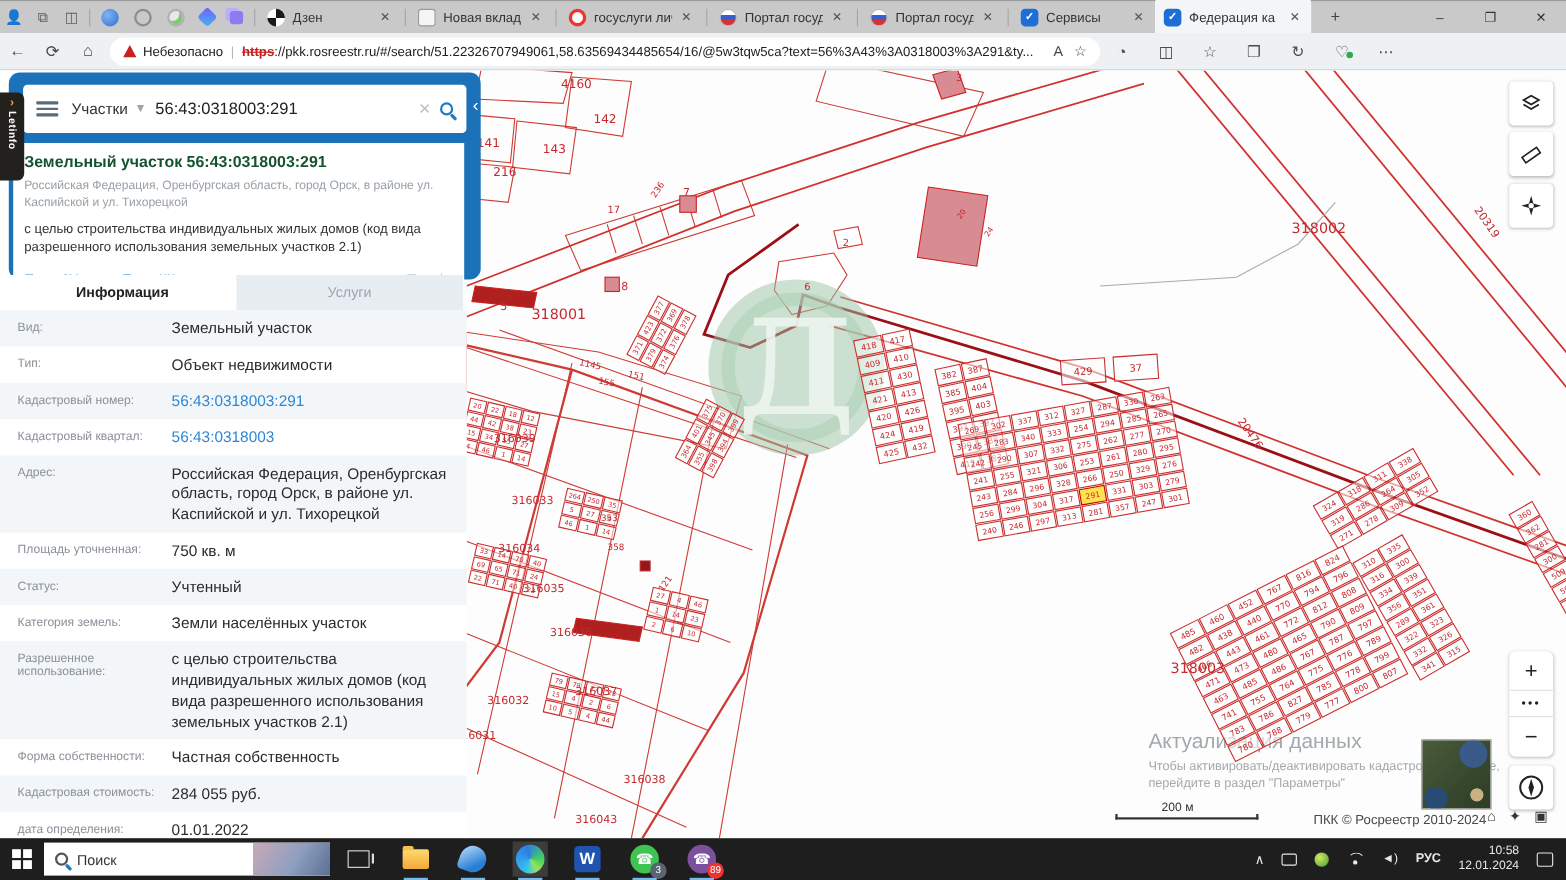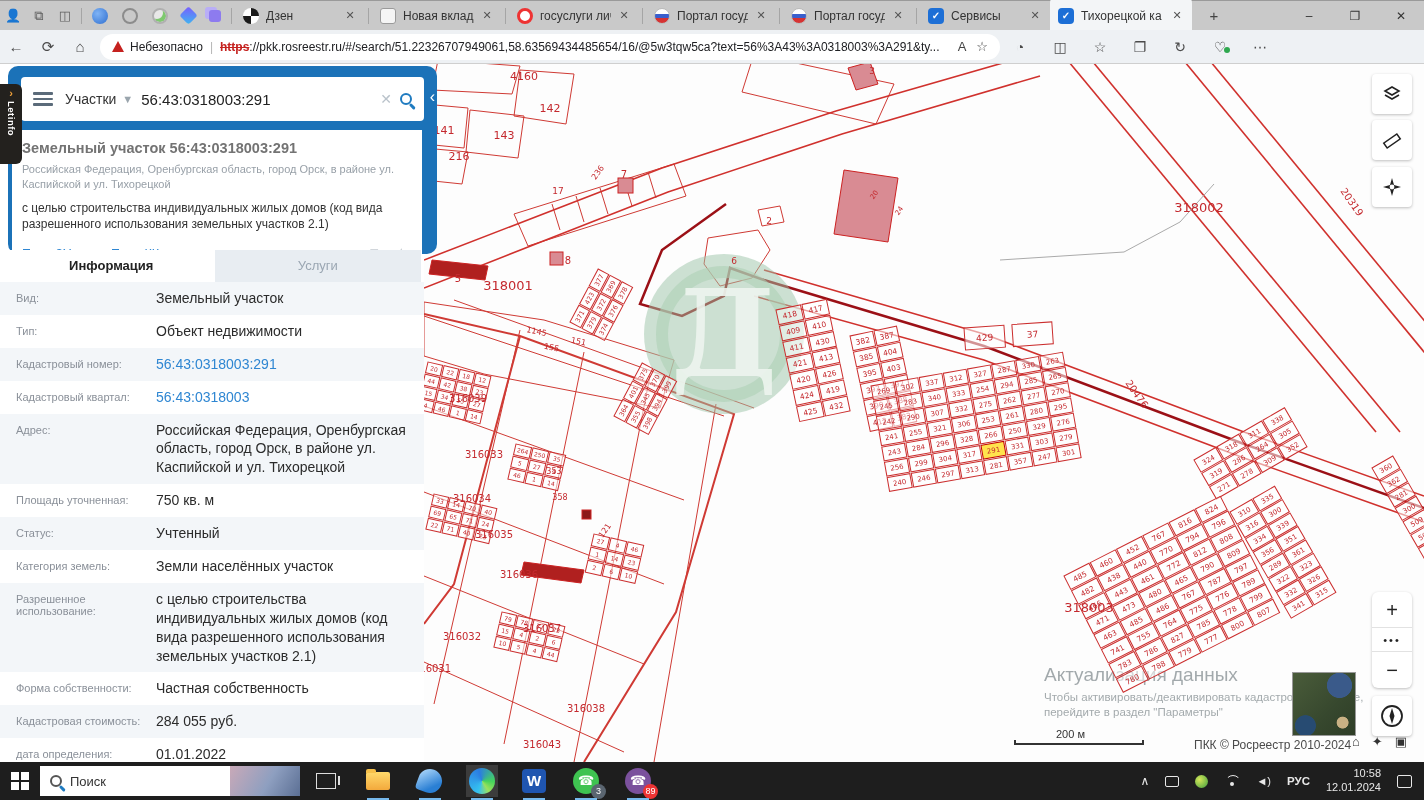--- a/index.html
+++ b/index.html
@@ -77,21 +77,21 @@
   #cat { font-size:14px; color:#333; margin-left:12px; }
   .chev { color:#9aa5ad; font-size:11px; margin:0 8px 0 6px; }
   #searchbar input { border:none; outline:none; flex:1; font-size:15px; color:#222; font-family:"Liberation Sans",sans-serif; min-width:0; }
   .clear-x { color:#b9c2ca; font-size:14px; margin:0 8px; }
   .mag { width:12px; height:12px; border:2.5px solid #1f7bc0; border-radius:50%; position:relative; flex:0 0 auto; }
   .mag::after { content:""; position:absolute; width:7px; height:2.5px; background:#1f7bc0; transform:rotate(45deg); right:-6px; bottom:-4px; border-radius:2px; }
   #letinfo { position:absolute; left:0; top:20px; width:22px; height:80px; background:#23211e; border-radius:0 6px 6px 0; z-index:6; text-align:center; padding-top:3px; }
   #letinfo .arr { color:#f0a13a; font-size:11px; font-weight:bold; display:block; }
   #letinfo .vtxt { writing-mode:vertical-rl; color:#fff; font-size:9.5px; font-weight:bold; margin-top:2px; letter-spacing:.5px; }
   #infocard { position:absolute; left:12px; top:66px; width:410px; background:#fff; padding:10px 14px 0 10px; }
-  #infocard h1 { font-size:14.5px; color:#737373; }
+  #infocard h1 { font-size:14.5px; color:#14532d; }
   #subtitle { font-size:11px; color:#98a0a8; line-height:1.35; margin-top:6px; }
   #descr { font-size:12px; color:#333; line-height:1.4; margin-top:8px; }
   #linksrow { display:flex; align-items:center; margin-top:10px; height:22px; }
   .plan-link { color:#2e86d2; font-size:12.5px; margin-right:24px; }
   #linksrow .spacer { flex:1; }
   .mini-ico { color:#aab3bb; font-size:15px; margin-left:14px; }
   #paneltabs { position:absolute; left:8px; top:186px; width:413px; height:32px; display:flex; }
   .ptab { flex:1; text-align:center; line-height:32px; font-size:13px; }
   .ptab.active { background:#fff; color:#222; font-weight:bold; }
   .ptab.idle { background:#e8edf2; color:#9aa6b2; }
@@ -181,21 +181,21 @@
     <span class="x">✕</span>
   </div>
   <span class="tb-sep"></span>
   <div class="tab">
     <span class="ticon blue">✓</span>
     <span class="lbl">Сервисы</span>
     <span class="x">✕</span>
   </div>
   <div class="tab active">
     <span class="ticon blue">✓</span>
-    <span class="lbl">Тихорецкой ка</span>
+    <span class="lbl">Федерация ка</span>
     <span class="x">✕</span>
   </div>
   <span class="newtab-btn">+</span>
 
   <div id="wincontrols">
     <span>–</span>
     <span>❐</span>
     <span>✕</span>
   </div>
 </div>

